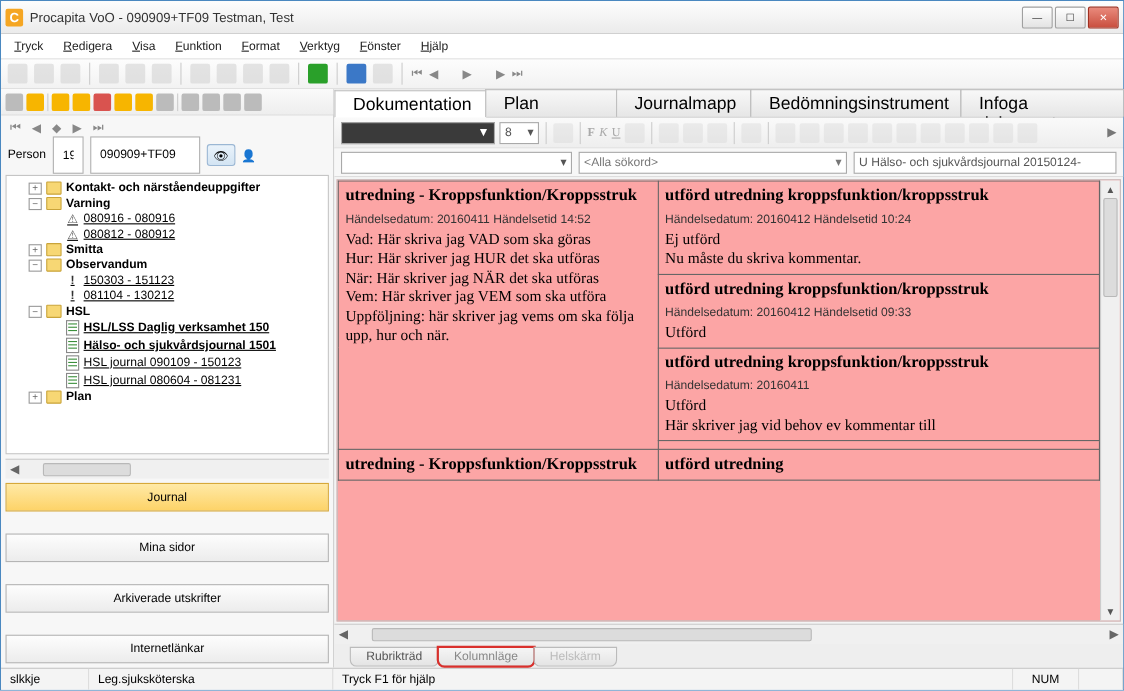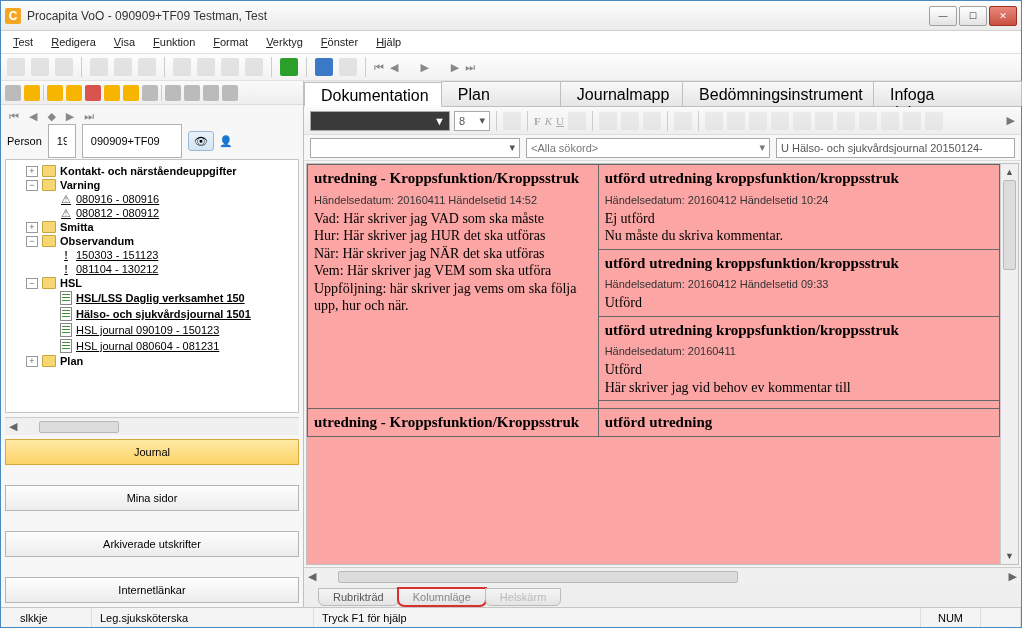--- a/index.html
+++ b/index.html
@@ -64,40 +64,40 @@
   .meta{font-family:"Segoe UI",sans-serif;font-size:11px;color:#333;margin:6px 0 2px;}
   .vscroll{width:18px;background:#f0f0f0;border-left:1px solid #ccc;display:flex;flex-direction:column;align-items:center;}
   .vscroll .arrow{height:16px;width:100%;display:flex;align-items:center;justify-content:center;color:#555;font-size:9px;}
   .vscroll .track{flex:1;width:100%;position:relative;}
   .vscroll .vthumb{position:absolute;top:0;left:2px;right:2px;height:90px;background:#dcdcdc;border:1px solid #b8b8b8;border-radius:2px;}
   .hscroll2{height:18px;border-top:1px solid #ccc;background:#f0f0f0;position:relative;display:flex;align-items:center;}
   .hscroll2 .thumb{height:12px;background:#dcdcdc;border:1px solid #b8b8b8;border-radius:2px;margin-left:18px;width:400px;}
   .bottomtabs{height:22px;display:flex;align-items:flex-end;padding-left:14px;gap:0;background:#eee;}
   .btab{padding:2px 14px;border:1px solid #bbb;border-top-left-radius:0;border-top-right-radius:0;border-bottom-left-radius:6px;border-bottom-right-radius:6px;background:linear-gradient(#f5f5f5,#e4e4e4);font-size:11px;color:#555;margin-right:-1px;position:relative;top:-1px;}
   .btab.hl{outline:2px solid #d9302c;outline-offset:-1px;color:#888;}
-  .statusbar{height:20px;border-top:1px solid #c5c5c5;display:flex;align-items:center;font-size:11px;background:#f4f4f4;padding-left:11px;}
+  .statusbar{height:20px;border-top:1px solid #c5c5c5;display:flex;align-items:center;font-size:11px;background:#f4f4f4;}
   .statusbar .cell{padding:0 8px;border-right:1px solid #ddd;height:100%;display:flex;align-items:center;}
   .statusbar .spacer{flex:1;}
 </style>
 </head>
 <body>
 
 <div class="window">
   <div class="titlebar">
     <div class="icon">C</div>
     <div class="title">Procapita VoO - 090909+TF09 Testman, Test</div>
     <div class="winbtns">
       <div class="winbtn">—</div>
       <div class="winbtn">☐</div>
       <div class="winbtn close">✕</div>
     </div>
   </div>
 
   <div class="menubar">
-    <span>Test</span>
+    <span>Tryck</span>
     <span>Redigera</span>
     <span>Visa</span>
     <span>Funktion</span>
     <span>Format</span>
     <span>Verktyg</span>
     <span>Fönster</span>
     <span>Hjälp</span>
   </div>
 
   <div class="toolbar">
@@ -303,21 +303,21 @@
       </div>
 
       <div class="grid-area">
         <div class="grid-scroll">
           <table class="grid">
             <tbody>
                 <tr>
               <td rowspan="4" style="width:42%;">
                 <div class="cell-title">utredning - Kroppsfunktion/Kroppsstruk</div>
                 <div class="meta">Händelsedatum: 20160411 Händelsetid 14:52</div>
-                <div>Vad: Här skriver jag VAD som ska måste</div>
+                <div>Vad: Här skriva jag VAD som ska göras</div>
                 <div>Hur: Här skriver jag HUR det ska utföras</div>
                 <div>När: Här skriver jag NÄR det ska utföras</div>
                 <div>Vem: Här skriver jag VEM som ska utföra</div>
                 <div>Uppföljning: här skriver jag vems om ska följa upp, hur och när.</div>
               </td>
               <td>
                 <div class="cell-title">utförd utredning kroppsfunktion/kroppsstruk</div>
                 <div class="meta">Händelsedatum: 20160412 Händelsetid 10:24</div>
                 <div>Ej utförd</div>
                 <div>Nu måste du skriva kommentar.</div>

